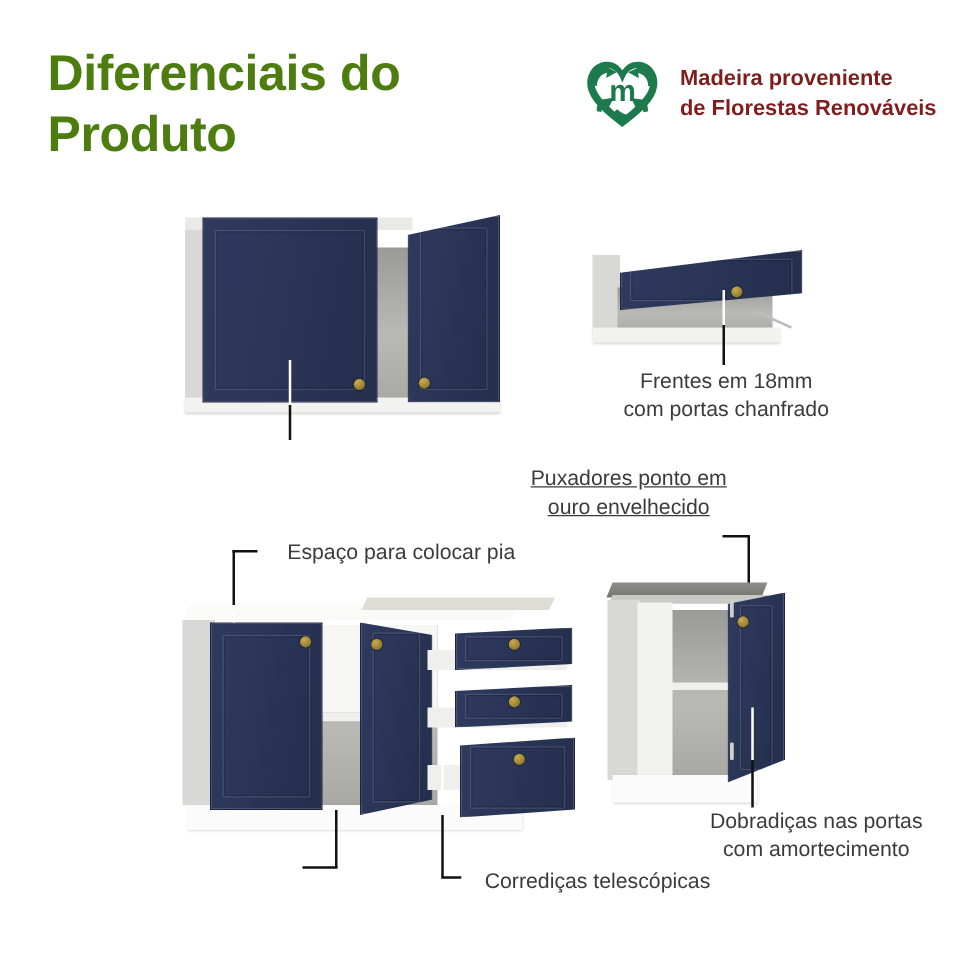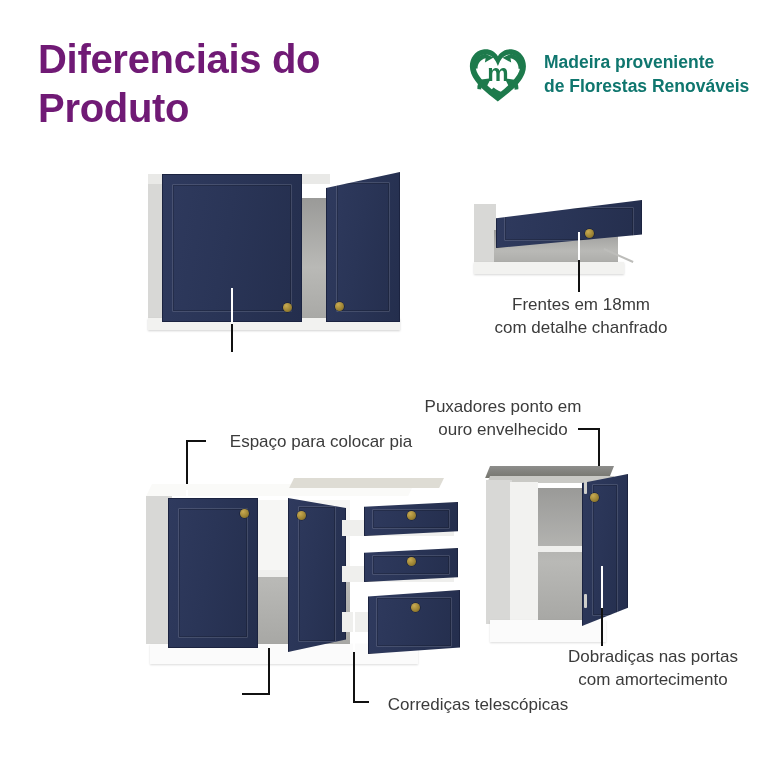--- a/index.html
+++ b/index.html
@@ -17,36 +17,36 @@
   }
 
   
   .title {
     position: absolute;
     left: 38px; top: 35px;
     width: 380px;
     font-size: 40px;
     font-weight: bold;
     line-height: 1.22;
-    color: #701a75;
+    color: #4d7c0f;
     letter-spacing: -0.3px;
   }
   .badge {
     position: absolute;
     left: 466px; top: 44px;
     display: flex;
     align-items: center;
     gap: 14px;
   }
   .badge-logo { width: 64px; height: 62px; flex: 0 0 auto; }
   .badge-text {
     font-size: 17.5px;
     font-weight: bold;
     line-height: 1.35;
-    color: #0f766e;
+    color: #7f1d1d;
     white-space: pre-line;
   }
 
   
   .cap {
     position: absolute;
     font-size: 17px;
     line-height: 1.33;
     color: #3b3b3b;
     white-space: pre-line;
@@ -177,27 +177,27 @@
          clip-path: polygon(0 38%, 100% 0, 100% 72%, 0 100%);">
       <span class="knob" style="left:88px; top:28px;"></span>
     </div>
 
     <div class="panel" style="left:130px; top:48px; width:32px; height:1.6px;
          background:#bdbdba; transform:rotate(24deg); transform-origin:left center;"></div>
   </div>
   <div class="lead v white" style="left:578px; top:232px; height:28px;"></div>
   <div class="lead v" style="left:578px; top:260px; height:32px;"></div>
   <div class="cap center" style="left:456px; top:294px; width:250px;">Frentes em 18mm
-com detalhe chanfrado</div>
+com portas chanfrado</div>
 
   <div class="cap left" style="left:206px; top:431px; width:230px;">Espaço para colocar pia</div>
   <div class="lead h" style="left:186px; top:440px; width:20px;"></div>
   <div class="lead v" style="left:186px; top:440px; height:50px;"></div>
 
-  <div class="cap center" style="left:414px; top:396px; width:178px;">Puxadores ponto em
+  <div class="cap center" style="left:414px; top:372px; width:178px;text-decoration:underline;">Puxadores ponto em
 ouro envelhecido</div>
   <div class="lead h" style="left:578px; top:428px; width:22px;"></div>
   <div class="lead v" style="left:598px; top:428px; height:58px;"></div>
 
   <div class="fig" style="left:146px; top:478px; width:314px; height:188px;">
 
     <div class="panel counter-white" style="left:6px; top:6px; width:262px; height:12px;
          transform:skewX(-26deg); transform-origin:left top;"></div>
     <div class="panel" style="left:148px; top:0; width:150px; height:10px;
          background:#dedcd4; transform:skewX(-26deg); transform-origin:left top;"></div>

